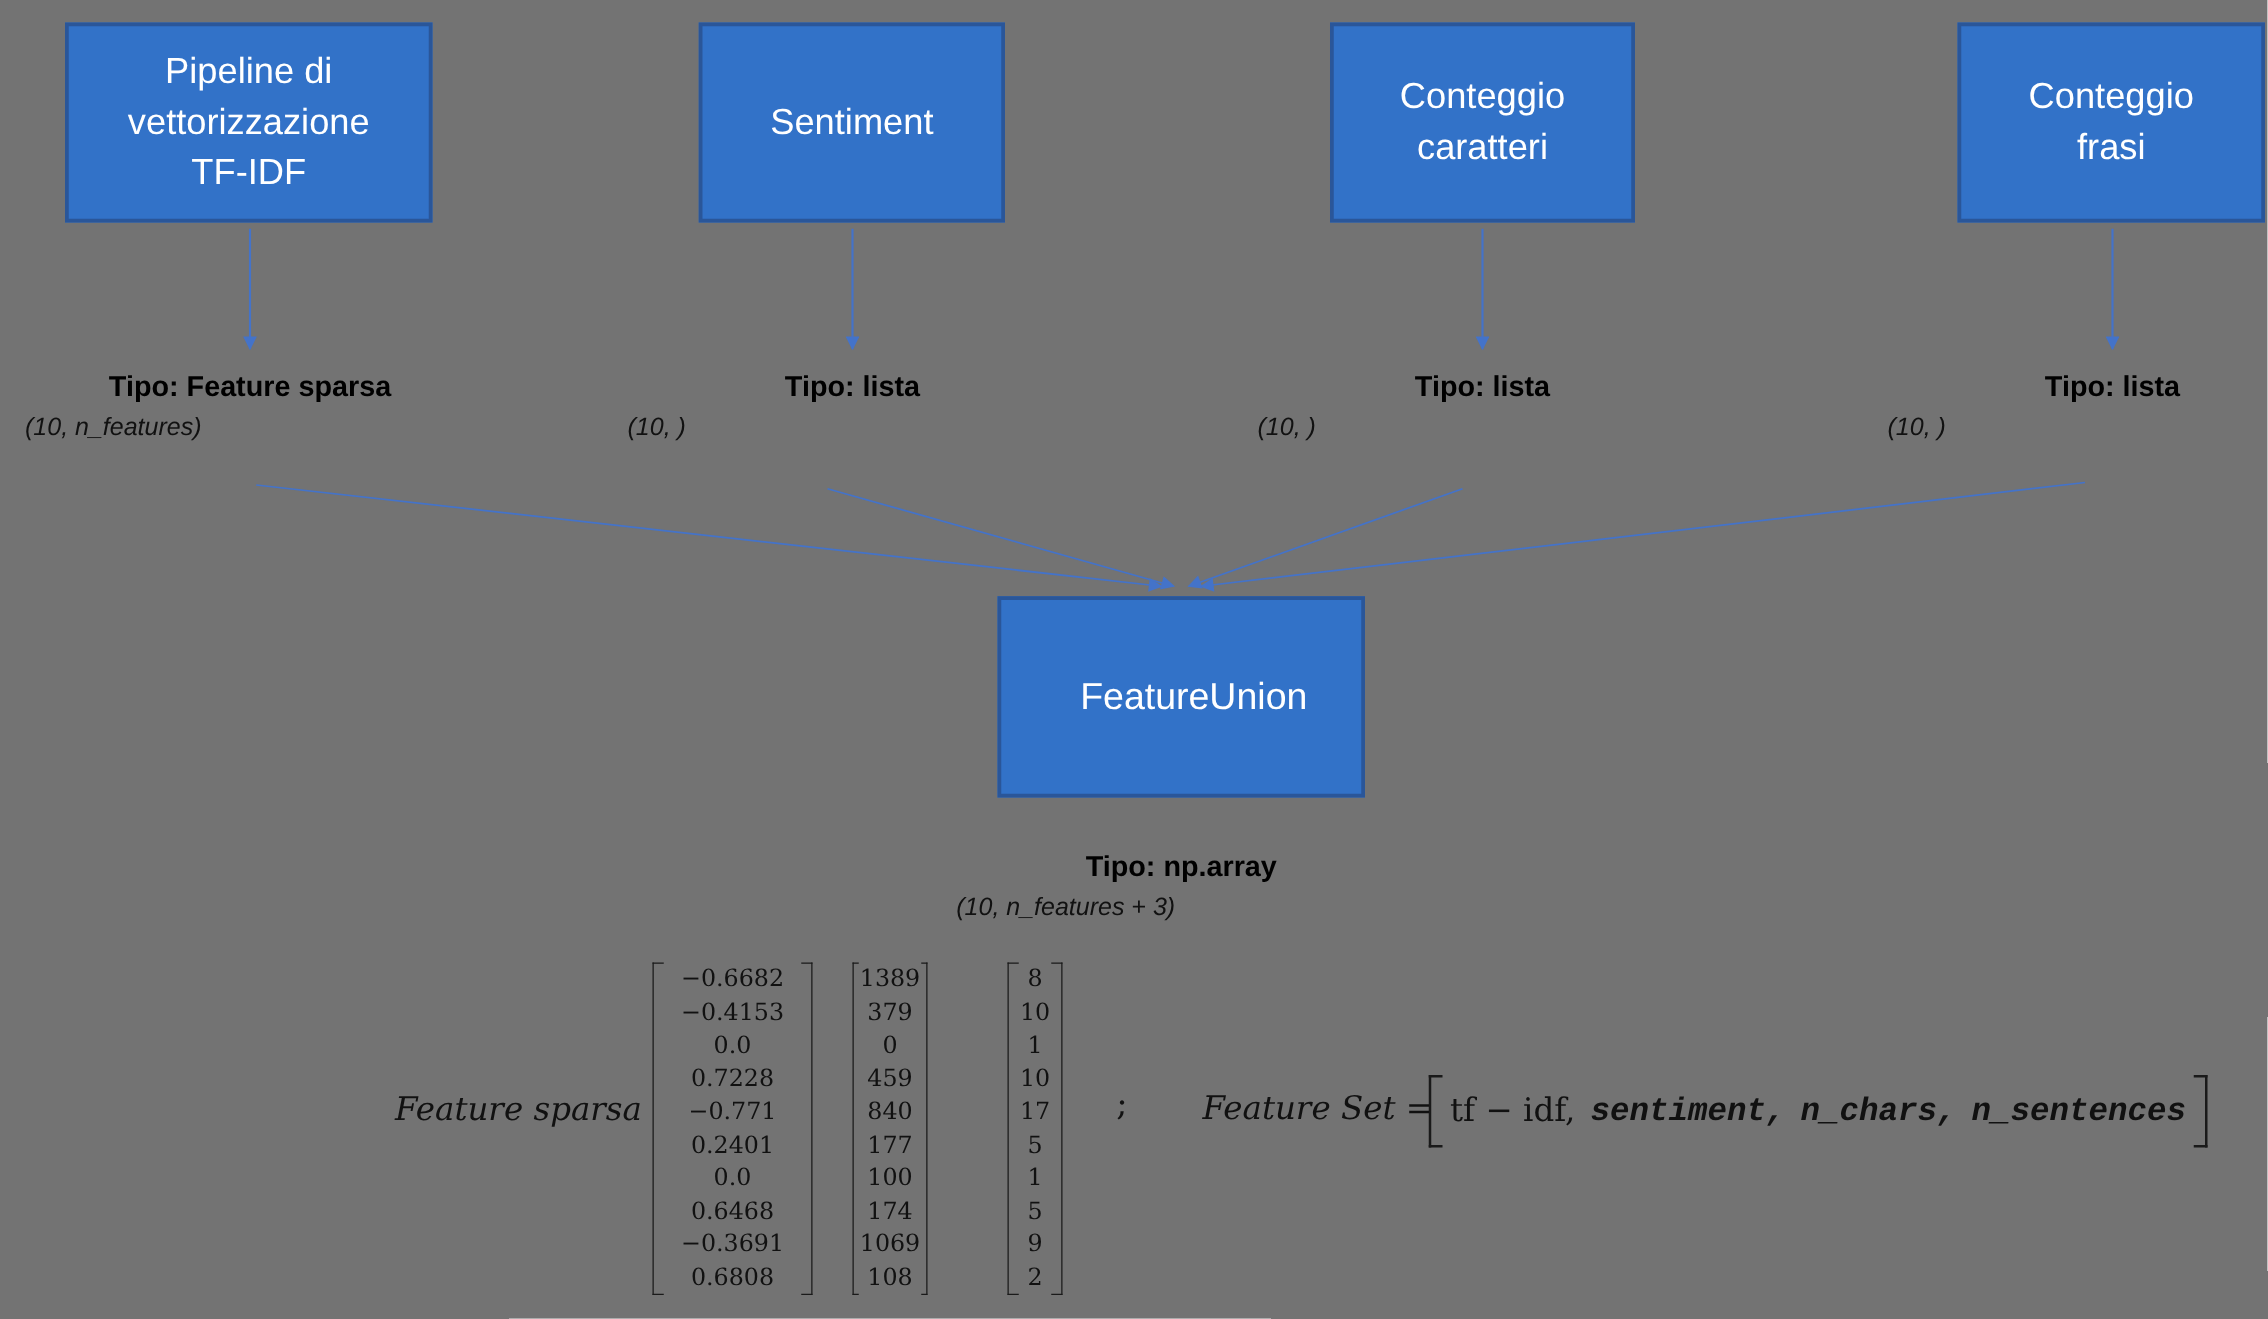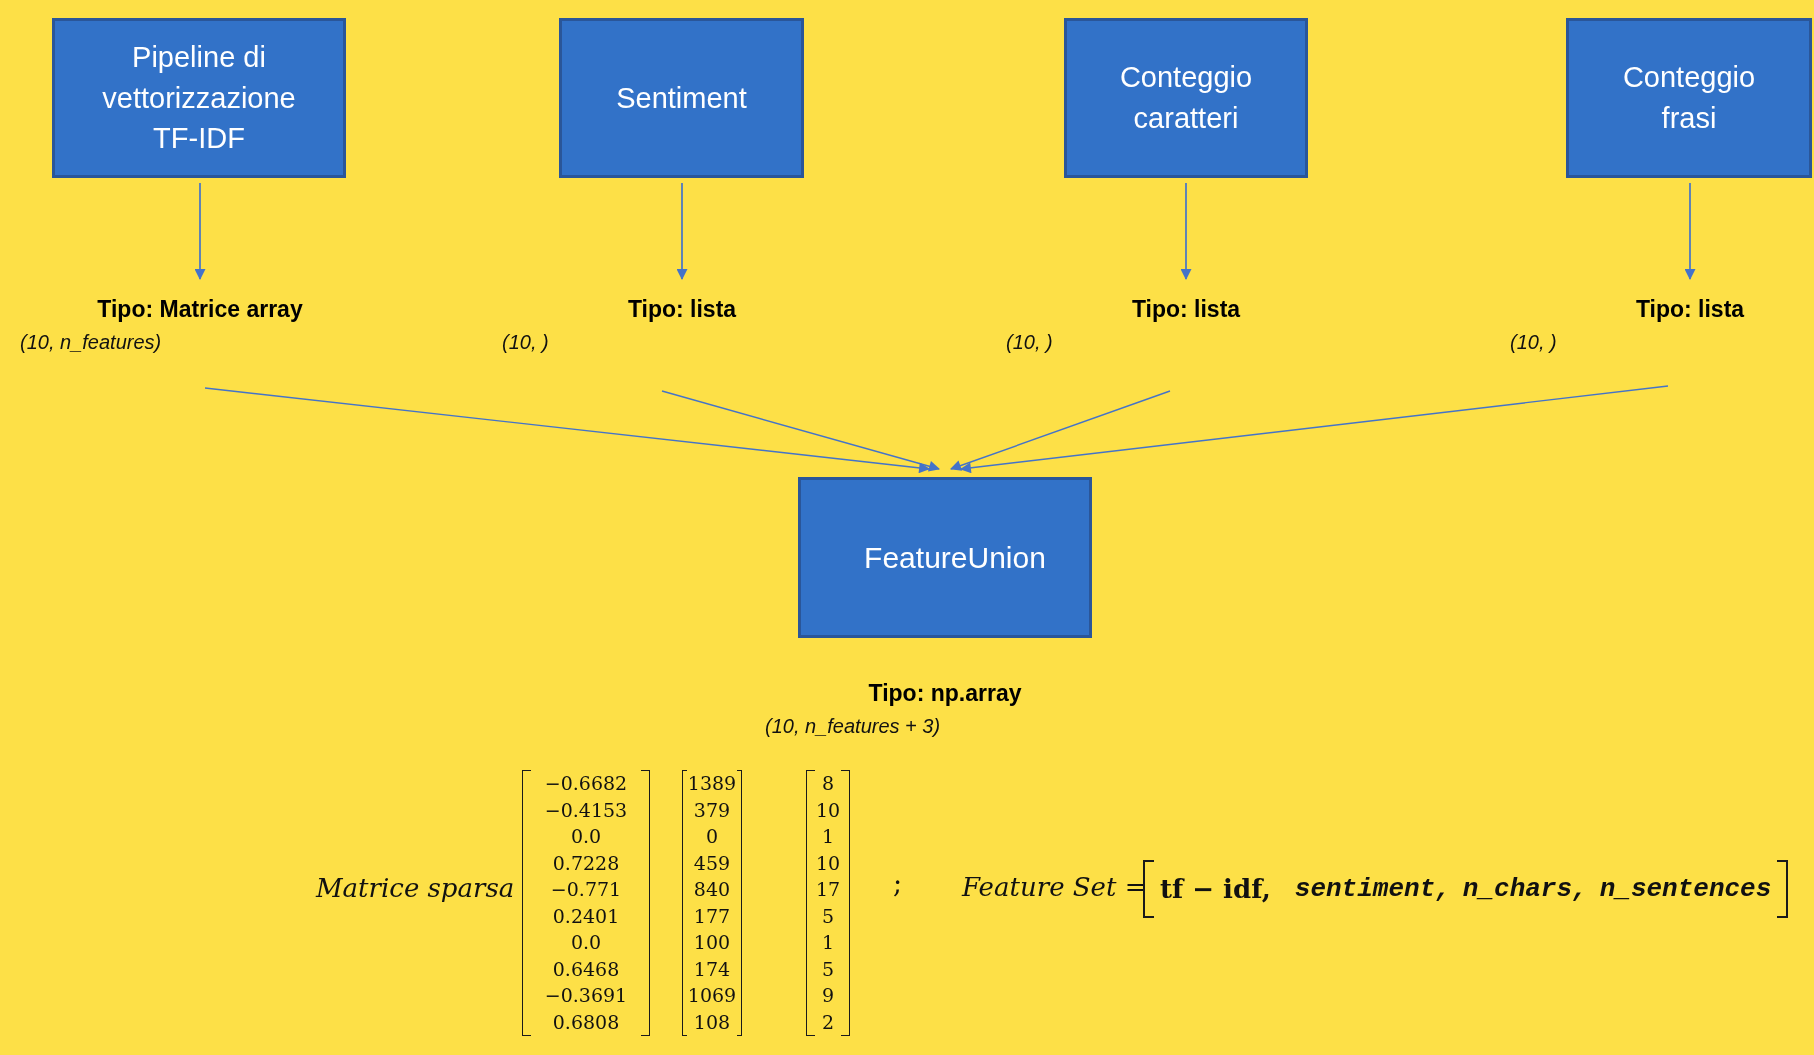--- a/index.html
+++ b/index.html
@@ -1,17 +1,17 @@
 <!DOCTYPE html>
 <html><head>
 <meta charset="utf-8">
 <style>
   html,body { margin:0; padding:0; background:#ffffff; }
   #canvas {
-    position:relative; width:1814px; height:1055px; background:#fde047;
+    position:relative; width:1814px; height:1055px; background:#737373;
     font-family:"Liberation Sans", sans-serif; color:#000; overflow:hidden;
   }
   #arrow-layer { position:absolute; left:0; top:0; width:1814px; height:1055px; pointer-events:none; }
 
   .box {
     position:absolute; box-sizing:border-box;
     background:#3272C8; border:3px solid #2A5699; color:#fff;
     display:flex; align-items:center; justify-content:center;
     text-align:center; white-space:pre-line;
     font-size:29px; line-height:1.4;
@@ -64,21 +64,21 @@
     padding:4px 1px; font-family:"DejaVu Serif", serif; font-size:19px;
     text-align:center; color:#111; line-height:1;
   }
 
   .fset {
     position:absolute; left:1143px; top:860px; height:58px;
     display:flex; align-items:center;
     font-family:"DejaVu Serif", serif; font-size:26px; color:#111;
   }
   .fset .br-l, .fset .br-r { height:100%; width:11px; border-width:2.5px; }
-  .fs-roman { font-weight:bold; margin:0 18px 0 6px; white-space:nowrap;text-align:center; }
+  .fs-roman { font-weight:normal; margin:0 6px 0 6px; white-space:nowrap;text-align:center; }
   .fs-ital  { font-weight:bold; font-style:italic; margin:0 6px; white-space:nowrap;font-family:Liberation Mono, monospace; }
 </style>
 </head>
 <body>
 
 <div id="canvas">
 
   <svg id="arrow-layer" viewBox="0 0 1814 1055">
     <defs>
       <marker id="ah" viewBox="0 0 10 10" refX="9" refY="5" markerWidth="13" markerHeight="11" orient="auto" markerUnits="userSpaceOnUse">
@@ -99,35 +99,35 @@
 
   <div class="box b1">Pipeline di
 vettorizzazione
 TF-IDF</div>
   <div class="box b2">Sentiment</div>
   <div class="box b3">Conteggio
 caratteri</div>
   <div class="box b4">Conteggio
 frasi</div>
 
-  <div class="tlabel t1">Tipo: Matrice array</div>
+  <div class="tlabel t1">Tipo: Feature sparsa</div>
   <div class="tlabel t2">Tipo: lista</div>
   <div class="tlabel t3">Tipo: lista</div>
   <div class="tlabel t4">Tipo: lista</div>
 
   <div class="shape s1">(10, n_features)</div>
   <div class="shape s2">(10, )</div>
   <div class="shape s3">(10, )</div>
   <div class="shape s4">(10, )</div>
 
   <div class="box union">FeatureUnion</div>
   <div class="tlabel tu">Tipo: np.array</div>
   <div class="shape su">(10, n_features + 3)</div>
 
-  <div class="serif-it matrix-label">Matrice sparsa</div>
+  <div class="serif-it matrix-label">Feature sparsa</div>
 
   <div class="matrix m1">
     <div class="br-l"></div>
     <div class="mcol">
         <div class="mval">−0.6682</div>
         <div class="mval">−0.4153</div>
         <div class="mval">0.0</div>
         <div class="mval">0.7228</div>
         <div class="mval">−0.771</div>
         <div class="mval">0.2401</div>

